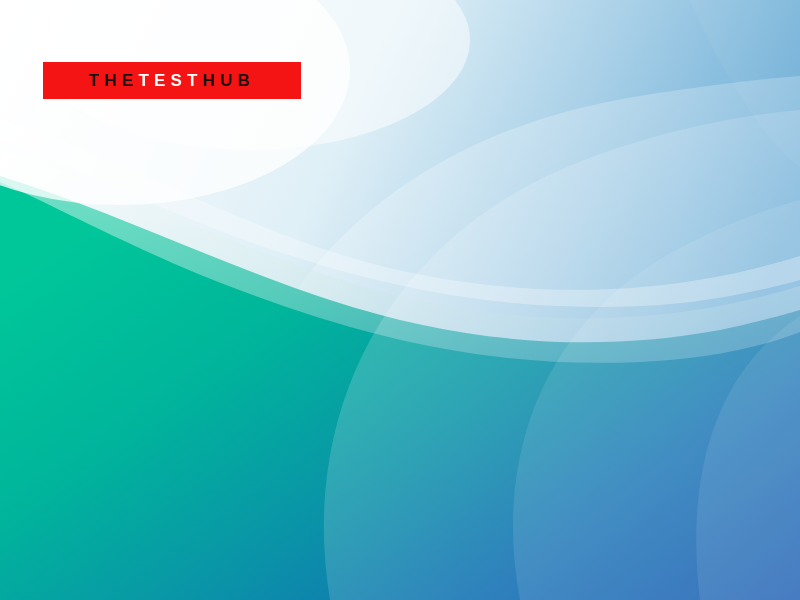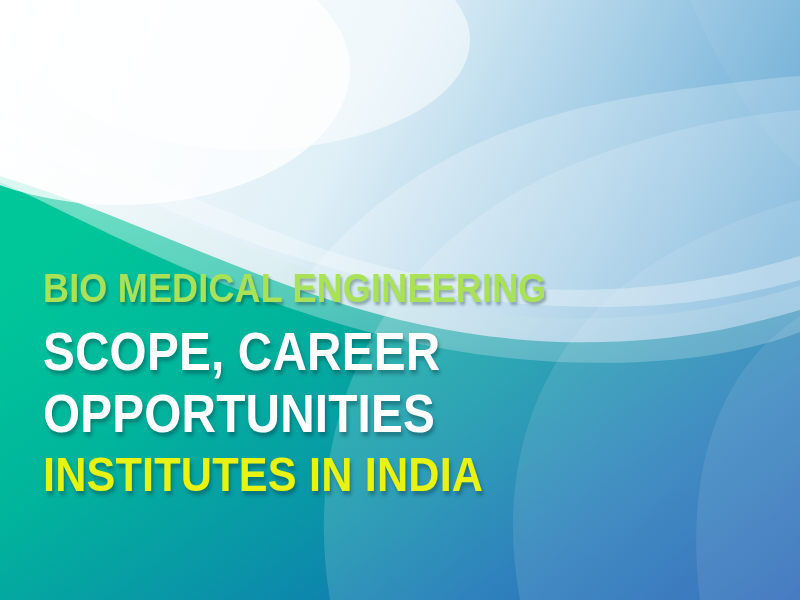--- a/index.html
+++ b/index.html
@@ -208,21 +208,20 @@
 
       <path d="M690,0
                C690,0 740,120 800,168
                L800,0 Z" fill="#ffffff" opacity="0.05"></path>
 
       <ellipse cx="120" cy="70" rx="230" ry="135" fill="#ffffff" opacity="0.75"></ellipse>
       <ellipse cx="250" cy="40" rx="220" ry="110" fill="#ffffff" opacity="0.5"></ellipse>
     </svg>
   </div>
 
-
-  <div id="headline">
-    <div class="hl-line" id="hl-line-1">BIO MEDICAL ENGINEERING</div>
-    <div class="hl-line" id="hl-line-2">SCOPE, CAREER</div>
-    <div class="hl-line" id="hl-line-3">OPPORTUNITIES</div>
-    <div class="hl-line" id="hl-line-4">INSTITUTES IN INDIA</div>
+  <div id="logo-box">
+    <span class="logo-word logo-dark">THE</span>
+      <span class="logo-word logo-light">TEST</span>
+      <span class="logo-word logo-dark">HUB</span>
   </div>
 
+
 </div>
 
 </body></html>

